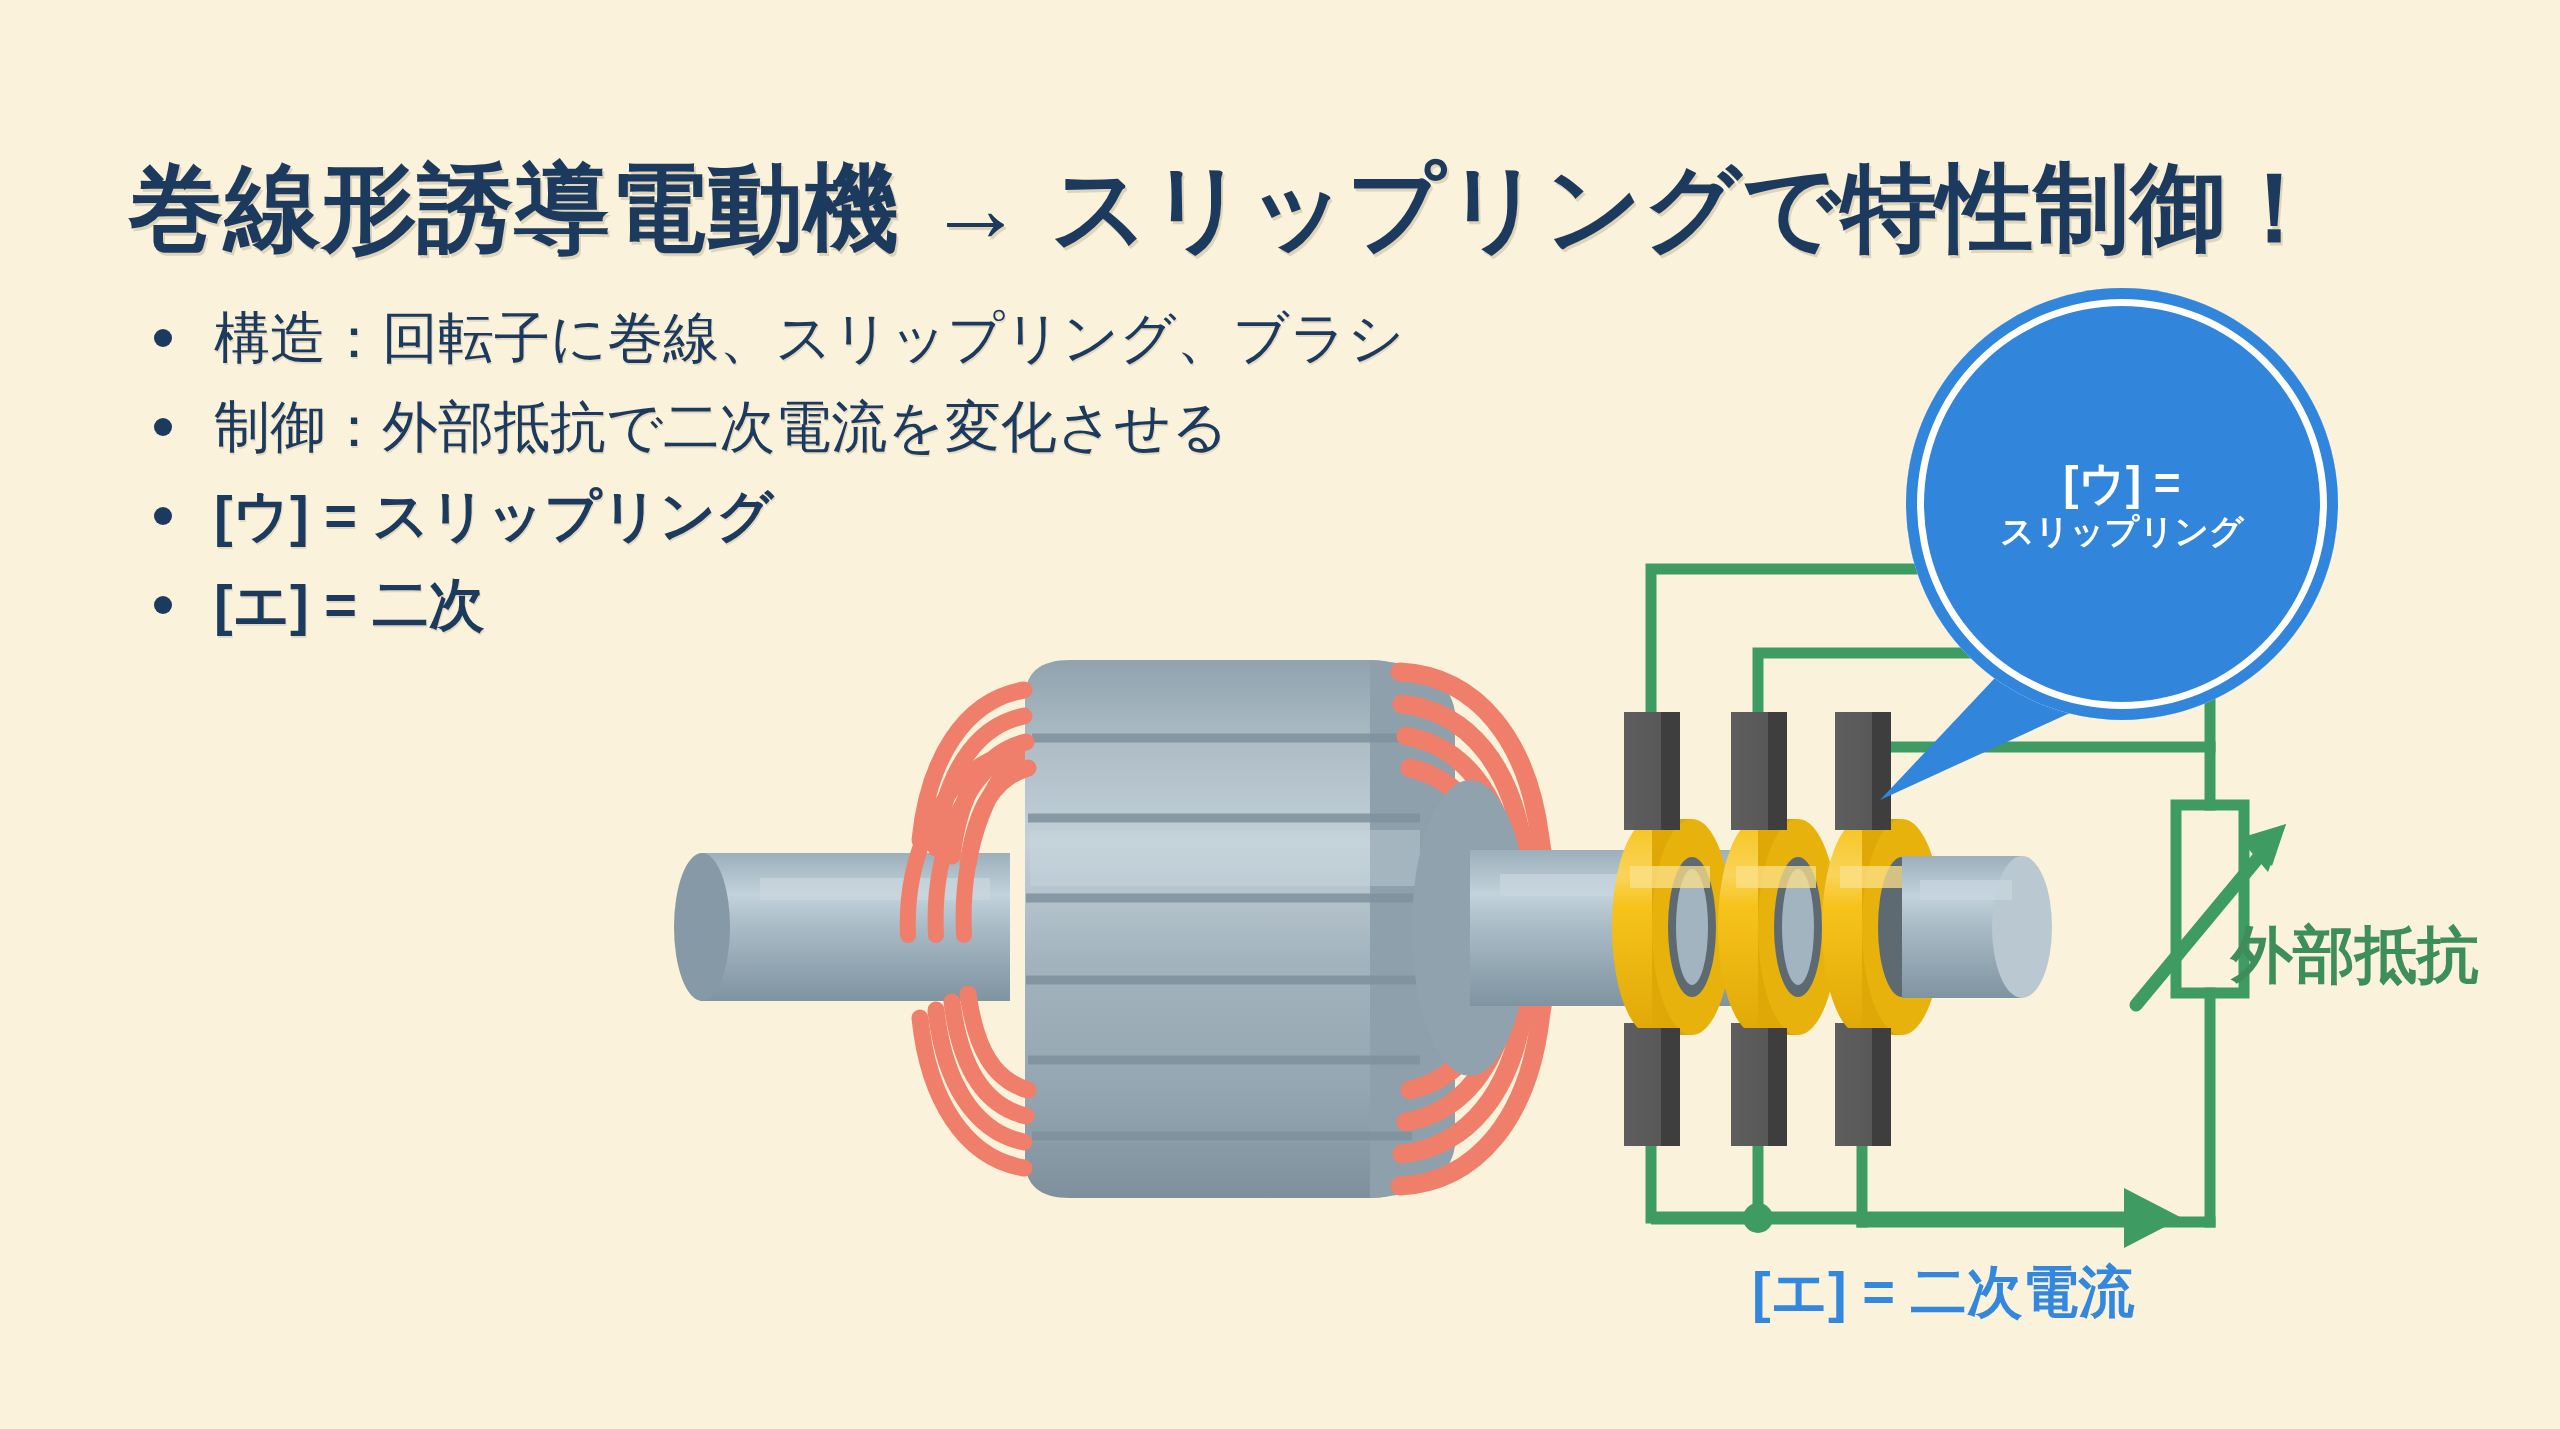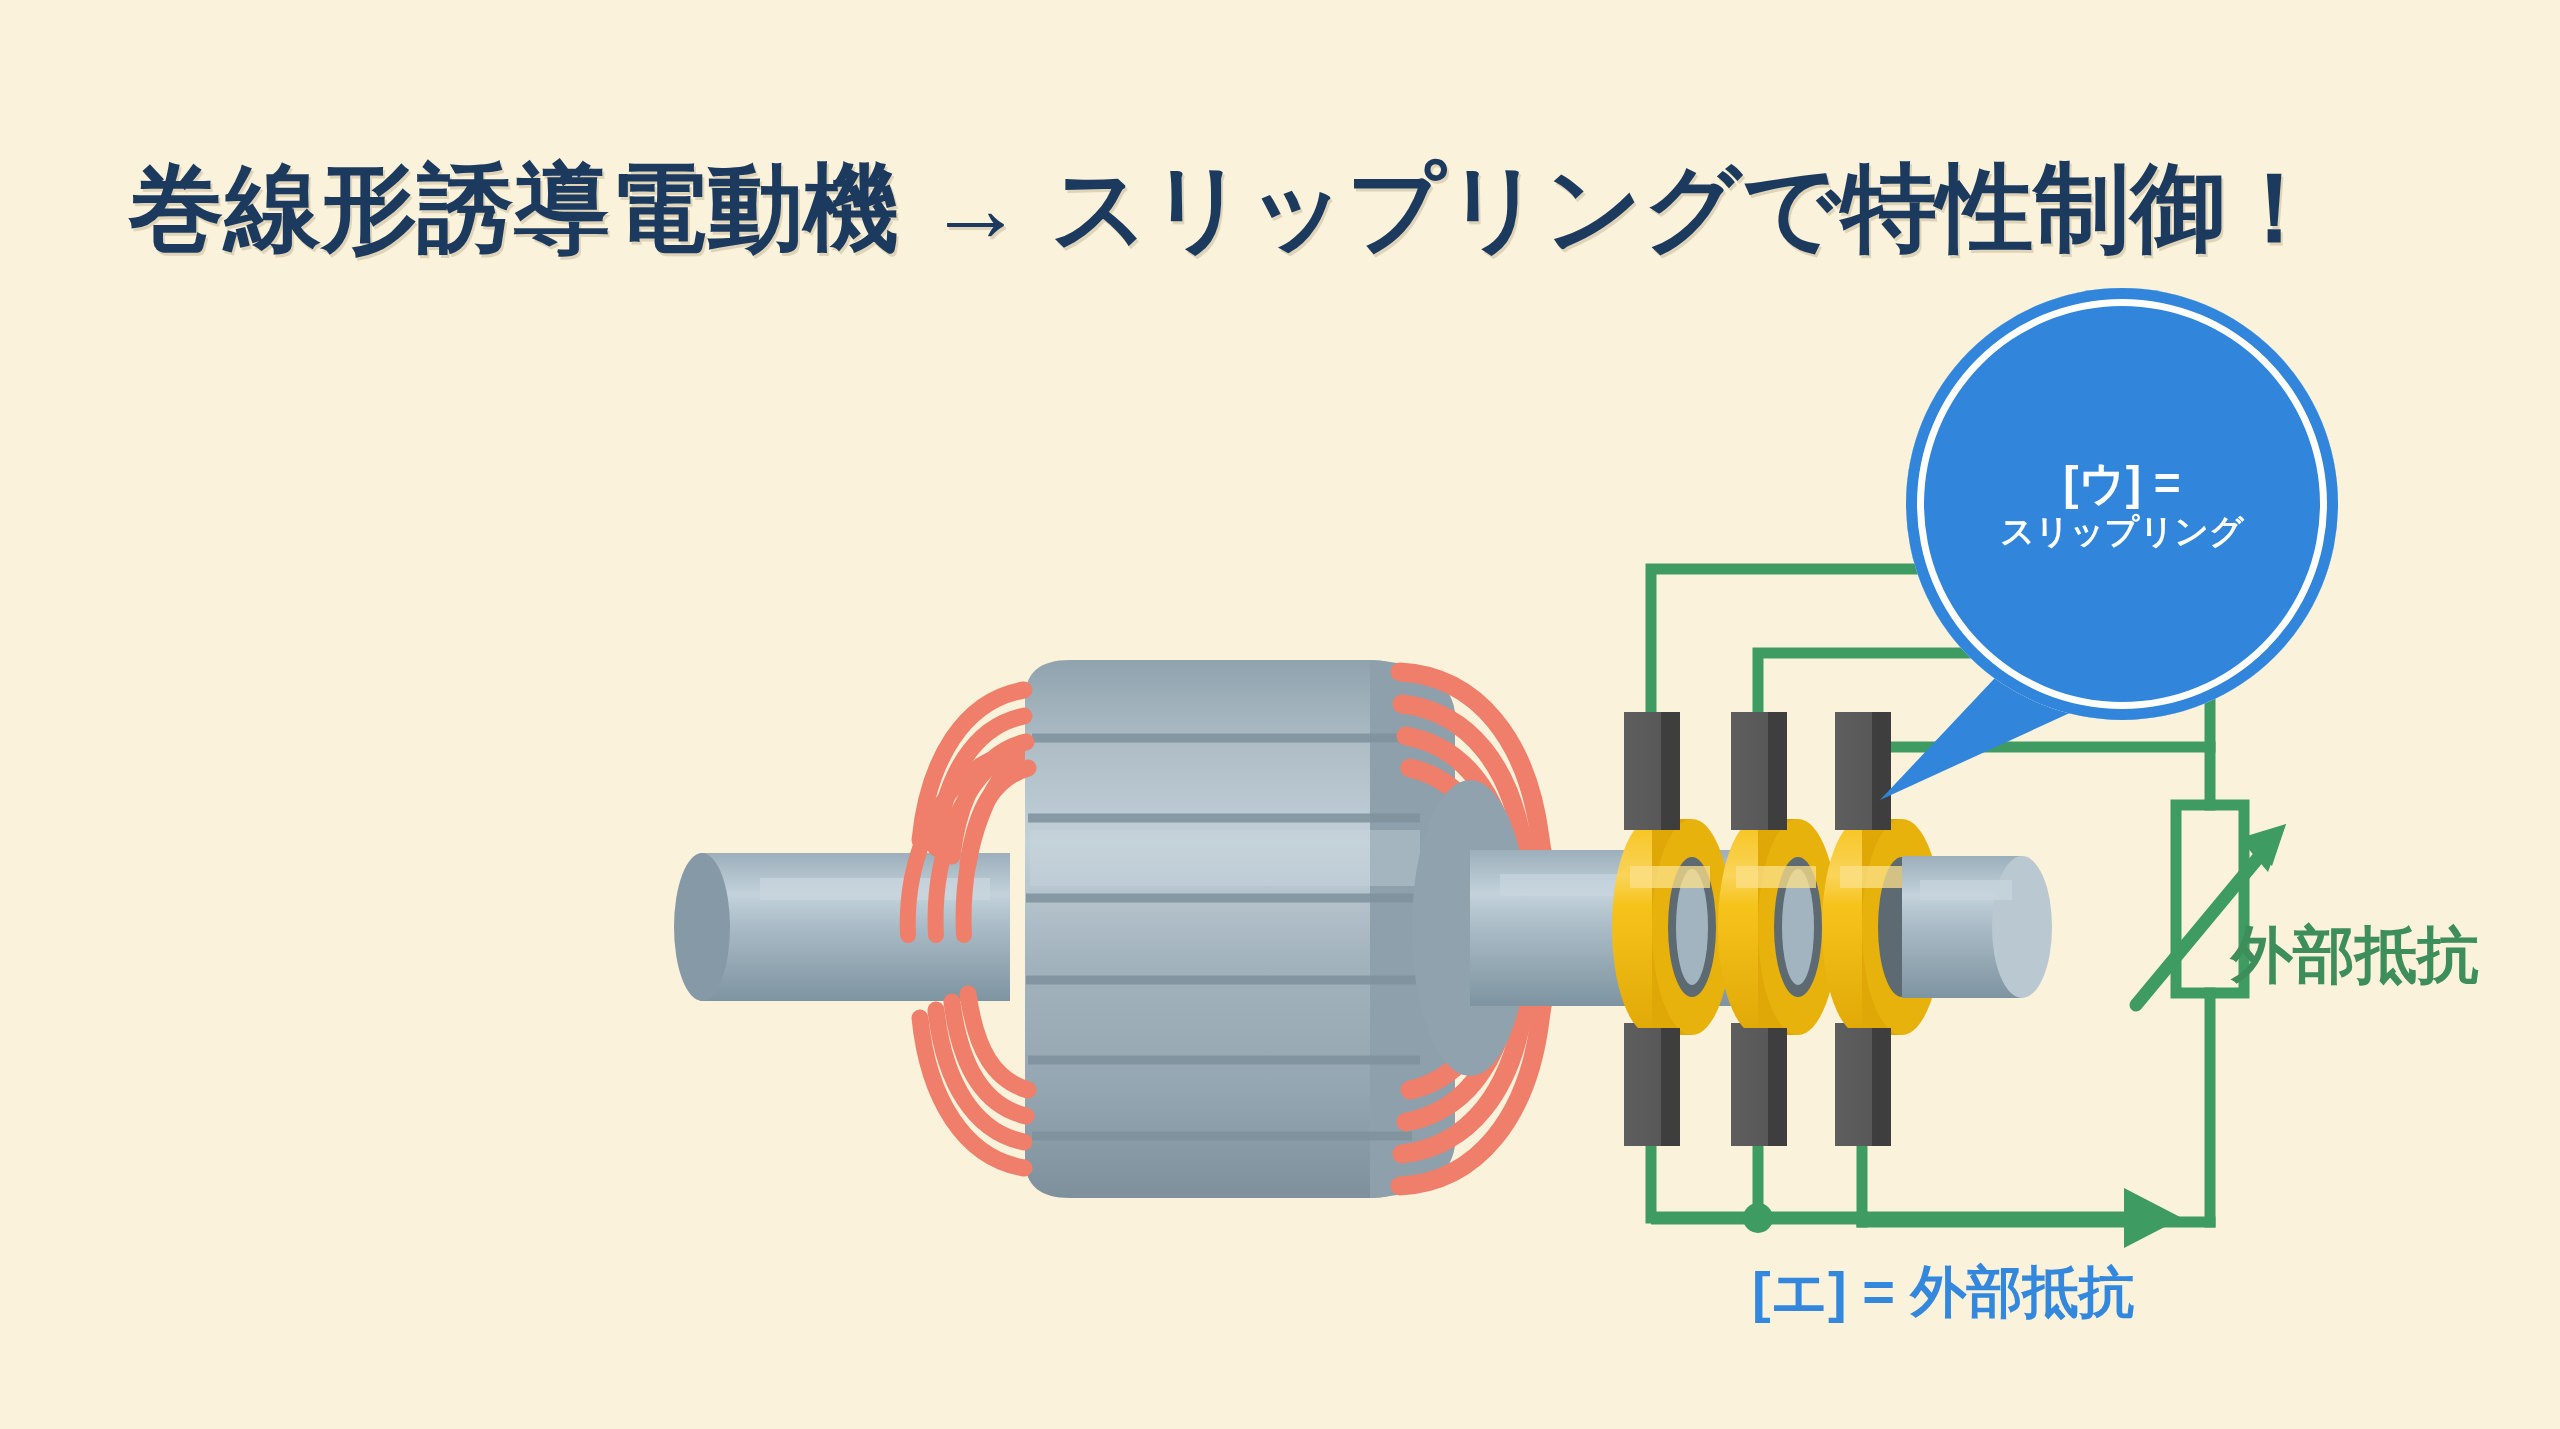--- a/index.html
+++ b/index.html
@@ -305,23 +305,41 @@
       <rect x="1624" y="712" width="56" height="118" fill="url(#brushGrad)"></rect>
       <rect x="1731" y="712" width="56" height="118" fill="url(#brushGrad)"></rect>
       <rect x="1835" y="712" width="56" height="118" fill="url(#brushGrad)"></rect>
     </g>
 
     <polygon points="1880,800 2106,560 2120,690" fill="#3186DB"></polygon>
   </svg>
 
   <h1 id="title">巻線形誘導電動機 → スリップリングで特性制御！</h1>
 
+  <ul id="bullets">
+    <li>
+      <span class="dot"></span>
+      <span>構造：回転子に巻線、スリップリング、ブラシ</span>
+    </li>
+    <li>
+      <span class="dot"></span>
+      <span>制御：外部抵抗で二次電流を変化させる</span>
+    </li>
+    <li class="b-strong">
+      <span class="dot"></span>
+      <span>[ウ] = スリップリング</span>
+    </li>
+    <li class="b-strong">
+      <span class="dot"></span>
+      <span>[エ] = 二次</span>
+    </li>
+  </ul>
 
   <div id="callout">
     <div class="l1">[ウ] =</div>
     <div class="l2">スリップリング</div>
   </div>
 
   <div class="green-label" id="label-resistor">外部抵抗</div>
 
-  <div id="label-current">[エ] = 外部抵抗</div>
+  <div id="label-current">[エ] = 二次電流</div>
 
 </div>
 
 </body></html>

